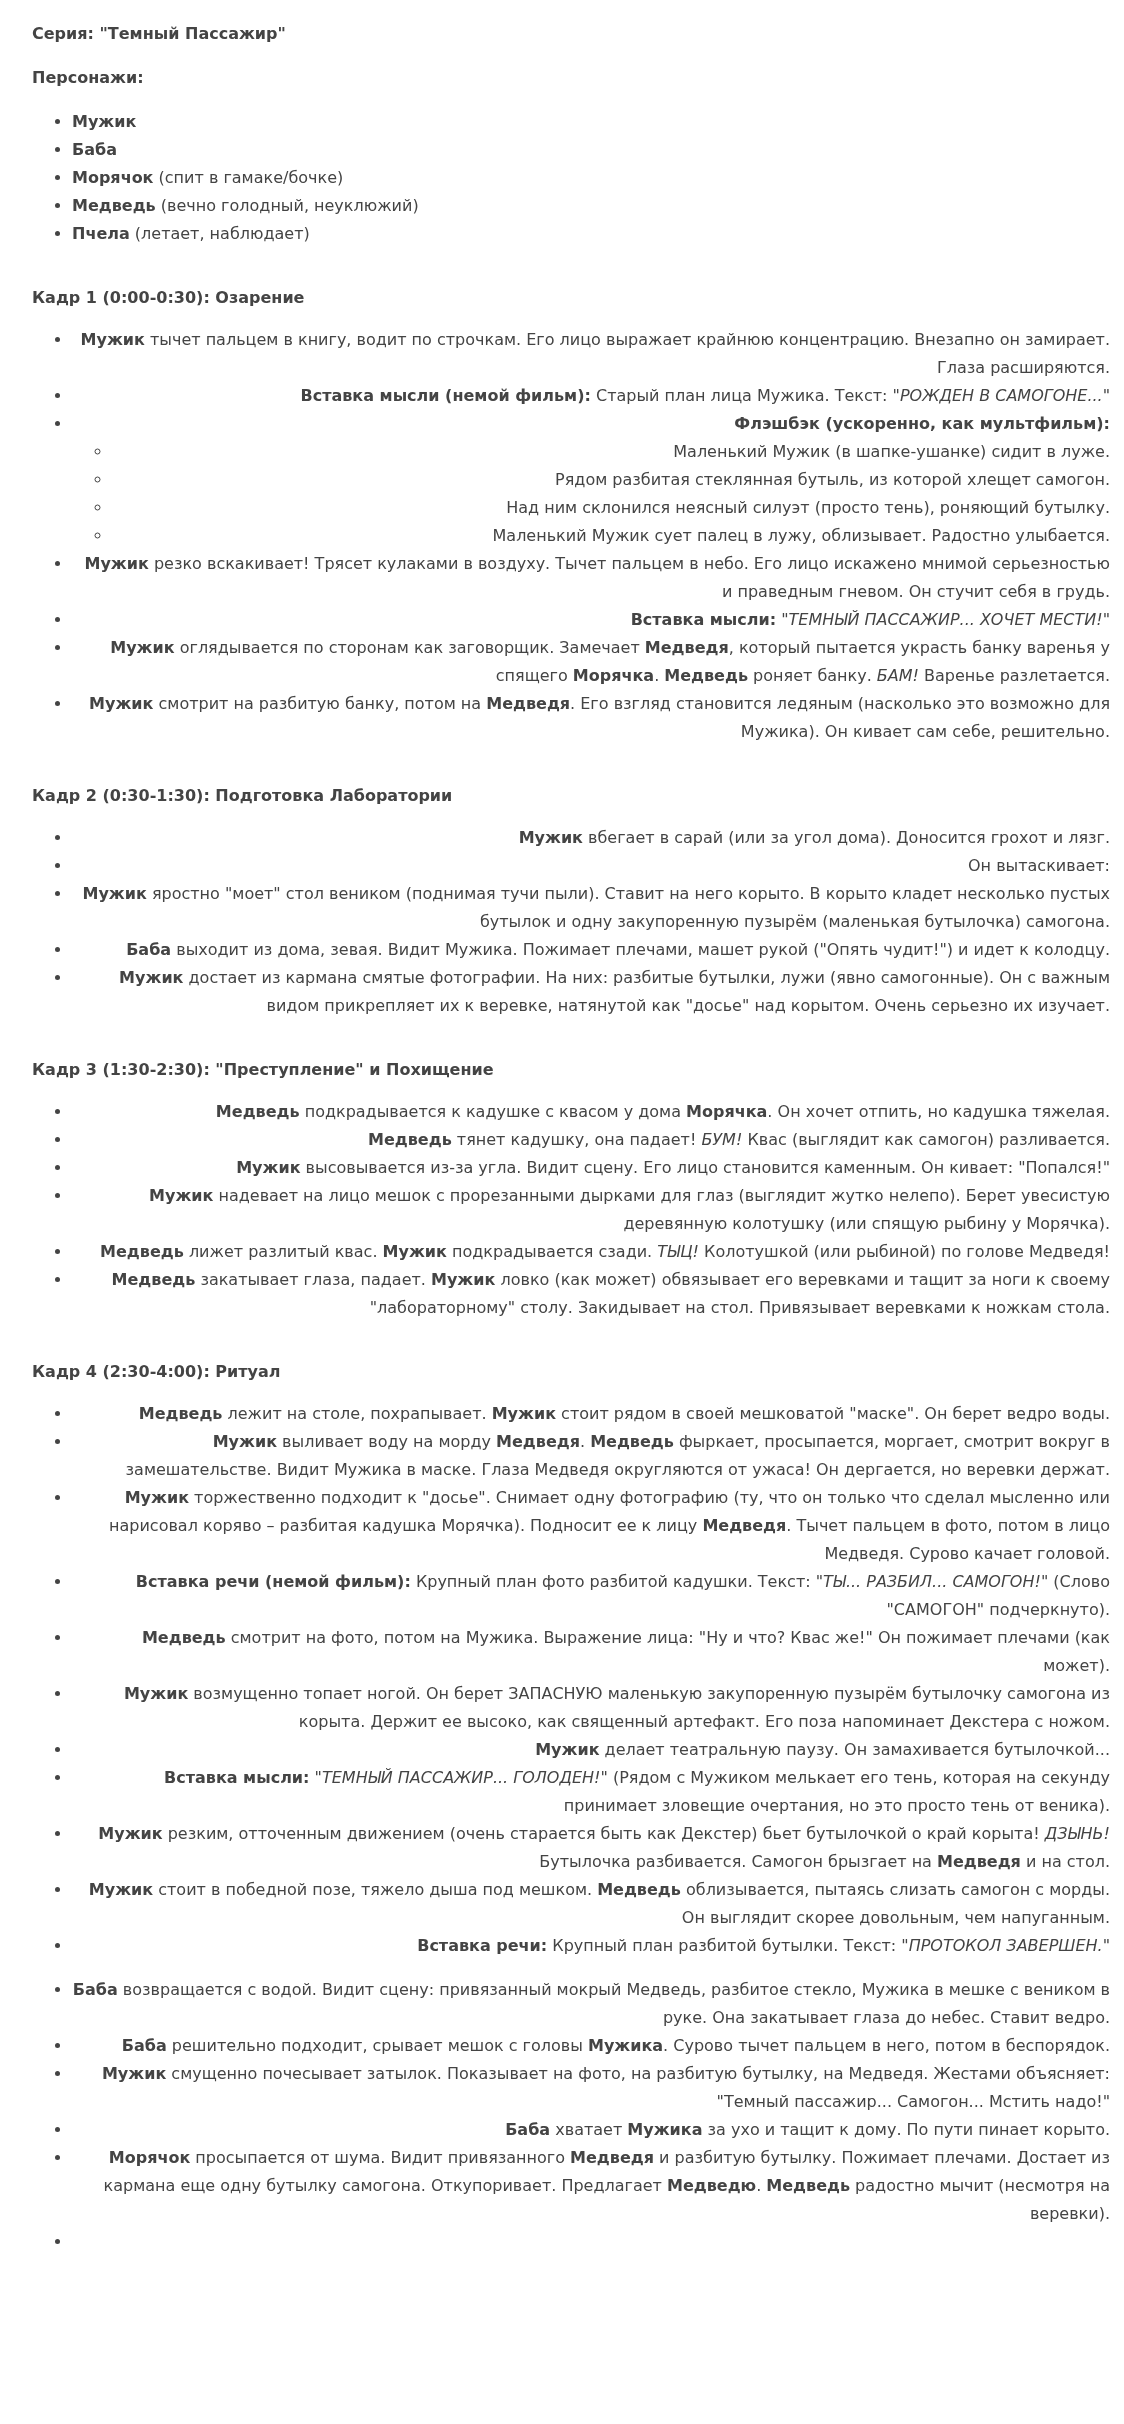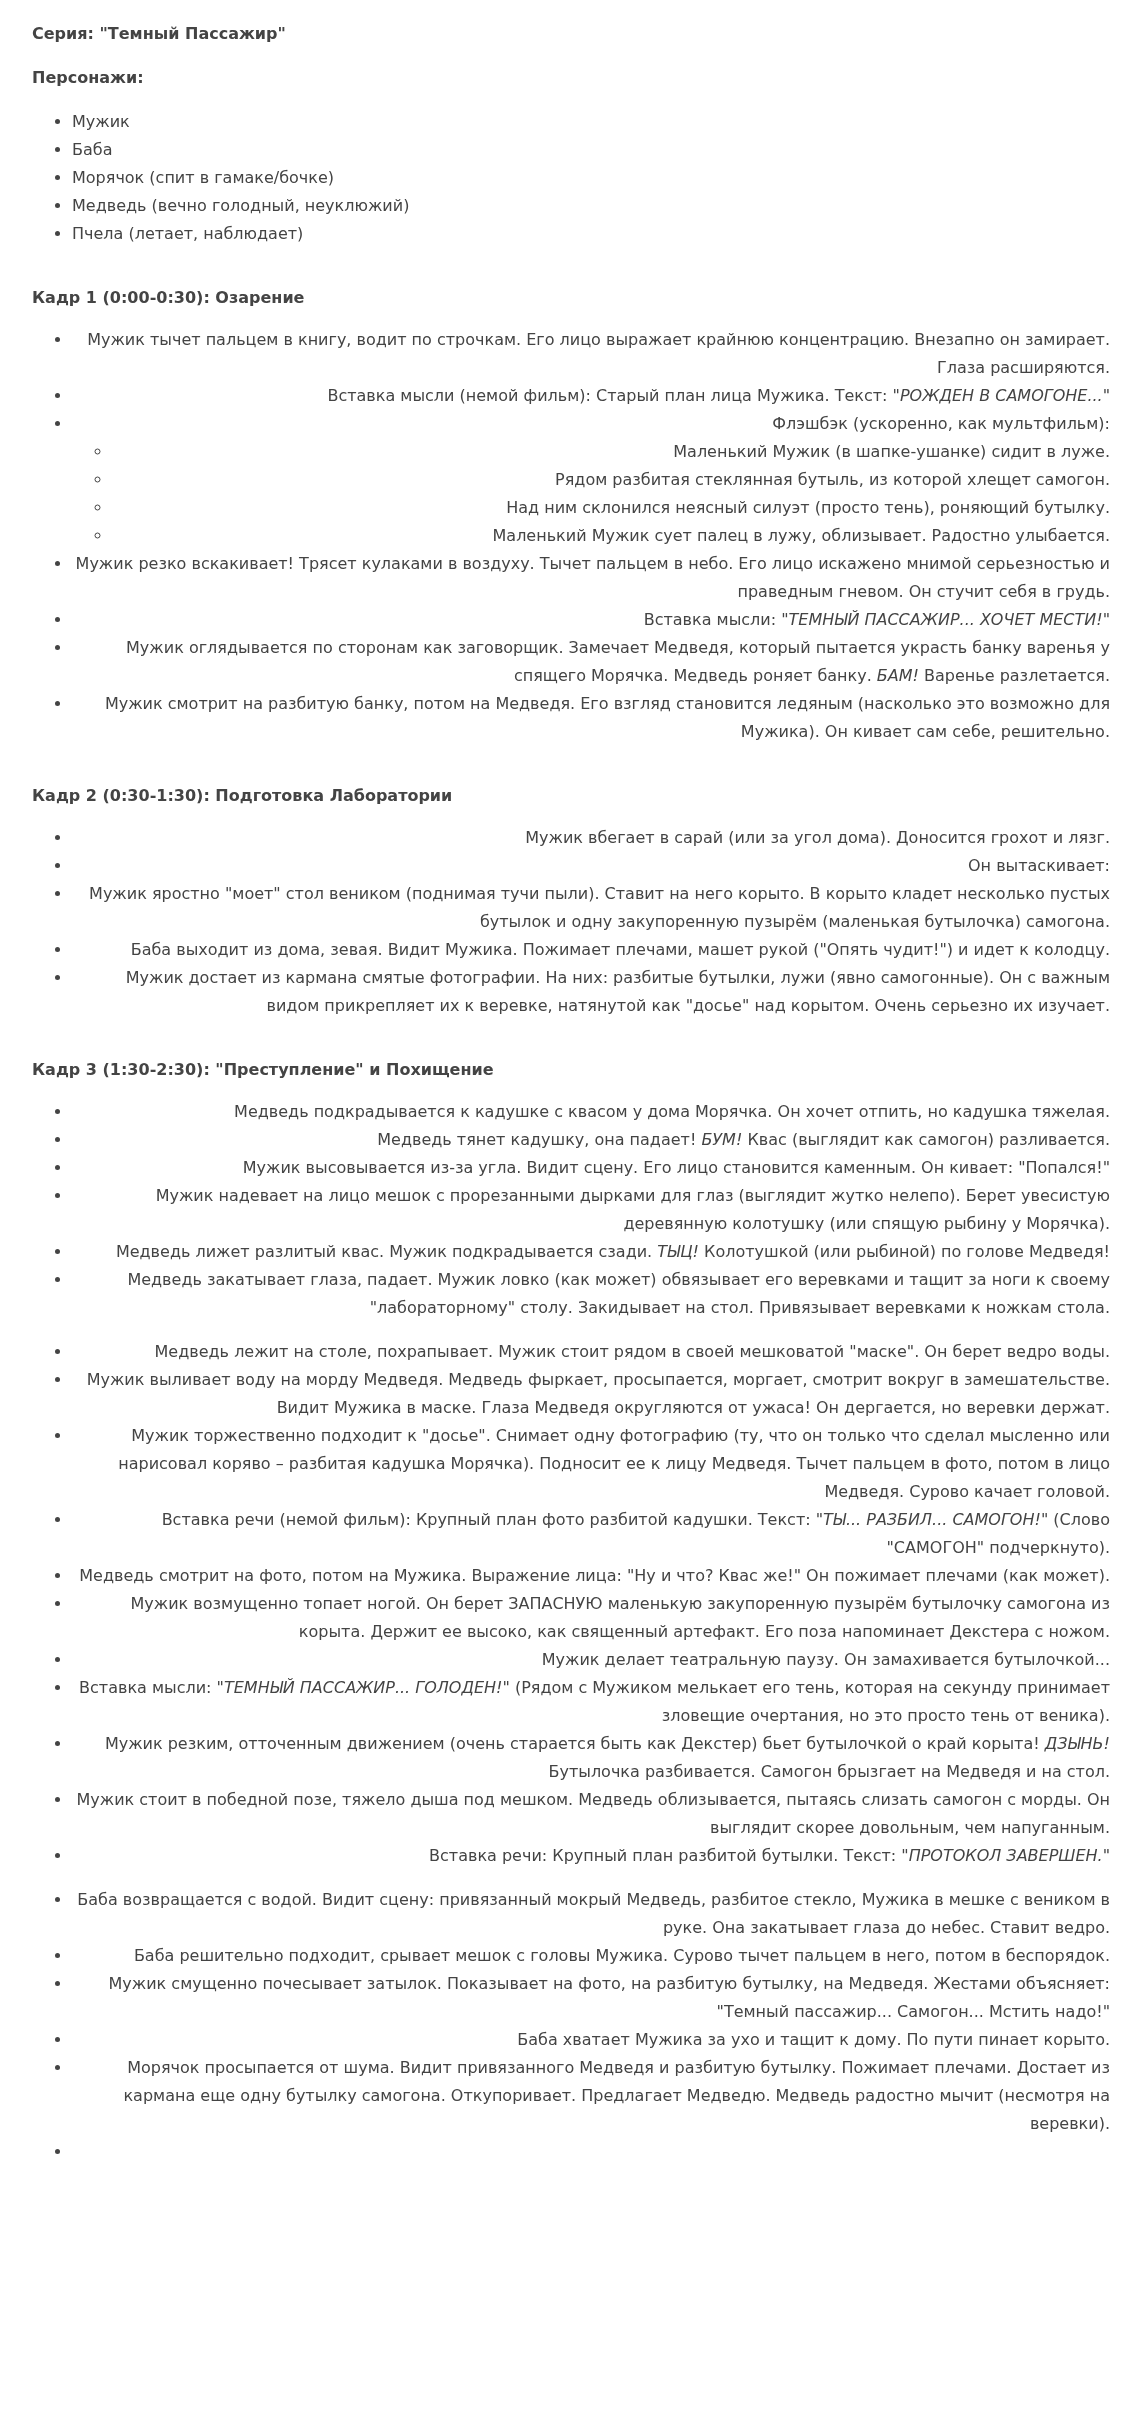--- a/index.html
+++ b/index.html
@@ -14,21 +14,21 @@
   .doc { padding: 20px 14px 20px 32px; box-sizing: border-box; width: 1124px; }
   p { margin: 0 0 16px 0; }
   p.title, p.heading, p.scene { font-weight: bold; }
   p.heading { margin-top: 36px; margin-bottom: 14px; }
   ul { margin: 0 0 16px 0; padding-left: 40px; list-style: disc; }
   ul ul { list-style: circle; margin: 0; padding-left: 40px; }
   li { margin: 0 0 0 0; padding: 0; }
   ul.top > li { margin-bottom: 0; text-align: right; }
   li + li { margin-top: 0; }
   ul.sub li { margin-top: 0; }
-  b { font-weight: normal; }
+  b { font-weight: bold; }
   i { font-style: italic; }
   ul.chars li { line-height: 28px; }
 </style>
 </head>
 <body>
 
 <div class="doc">
   <p class="title">Серия: "Темный Пассажир"</p>
   <p class="title">Персонажи:</p>
   <ul class="chars" id="chars-list">
@@ -64,20 +64,21 @@
       </ul>
       <p class="heading">Кадр 3 (1:30-2:30): "Преступление" и Похищение</p>
       <ul class="top">
         <li><b>Медведь</b><span> подкрадывается к кадушке с квасом у дома </span><b>Морячка</b><span>. Он хочет отпить, но кадушка тяжелая.</span></li>
         <li><b>Медведь</b><span> тянет кадушку, она падает! </span><i>БУМ!</i><span> Квас (выглядит как самогон) разливается.</span></li>
         <li><b>Мужик</b><span> высовывается из-за угла. Видит сцену. Его лицо становится каменным. Он кивает: "Попался!"</span></li>
         <li><b>Мужик</b><span> надевает на лицо мешок с прорезанными дырками для глаз (выглядит жутко нелепо). Берет увесистую деревянную колотушку (или спящую рыбину у Морячка).</span></li>
         <li><b>Медведь</b><span> лижет разлитый квас. </span><b>Мужик</b><span> подкрадывается сзади. </span><i>ТЫЦ!</i><span> Колотушкой (или рыбиной) по голове Медведя!</span></li>
         <li><b>Медведь</b><span> закатывает глаза, падает. </span><b>Мужик</b><span> ловко (как может) обвязывает его веревками и тащит за ноги к своему "лабораторному" столу. Закидывает на стол. Привязывает веревками к ножкам стола.</span></li>
       </ul>
+      <p class="heading">Кадр 4 (2:30-4:00): Ритуал</p>
       <ul class="top">
         <li><b>Медведь</b><span> лежит на столе, похрапывает. </span><b>Мужик</b><span> стоит рядом в своей мешковатой "маске". Он берет ведро воды.</span></li>
         <li><b>Мужик</b><span> выливает воду на морду </span><b>Медведя</b><span>. </span><b>Медведь</b><span> фыркает, просыпается, моргает, смотрит вокруг в замешательстве. Видит Мужика в маске. Глаза Медведя округляются от ужаса! Он дергается, но веревки держат.</span></li>
         <li><b>Мужик</b><span> торжественно подходит к "досье". Снимает одну фотографию (ту, что он только что сделал мысленно или нарисовал коряво – разбитая кадушка Морячка). Подносит ее к лицу </span><b>Медведя</b><span>. Тычет пальцем в фото, потом в лицо Медведя. Сурово качает головой.</span></li>
         <li><b>Вставка речи (немой фильм):</b><span> Крупный план фото разбитой кадушки. Текст: </span><i>"ТЫ... РАЗБИЛ... САМОГОН!"</i><span> (Слово "САМОГОН" подчеркнуто).</span></li>
         <li><b>Медведь</b><span> смотрит на фото, потом на Мужика. Выражение лица: "Ну и что? Квас же!" Он пожимает плечами (как может).</span></li>
         <li><b>Мужик</b><span> возмущенно топает ногой. Он берет ЗАПАСНУЮ маленькую закупоренную пузырём бутылочку самогона из корыта. Держит ее высоко, как священный артефакт. Его поза напоминает Декстера с ножом.</span></li>
         <li><b>Мужик</b><span> делает театральную паузу. Он замахивается бутылочкой...</span></li>
         <li><b>Вставка мысли:</b><span> </span><i>"ТЕМНЫЙ ПАССАЖИР... ГОЛОДЕН!"</i><span> (Рядом с Мужиком мелькает его тень, которая на секунду принимает зловещие очертания, но это просто тень от веника).</span></li>
         <li><b>Мужик</b><span> резким, отточенным движением (очень старается быть как Декстер) бьет бутылочкой о край корыта! </span><i>ДЗЫНЬ!</i><span> Бутылочка разбивается. Самогон брызгает на </span><b>Медведя</b><span> и на стол.</span></li>

